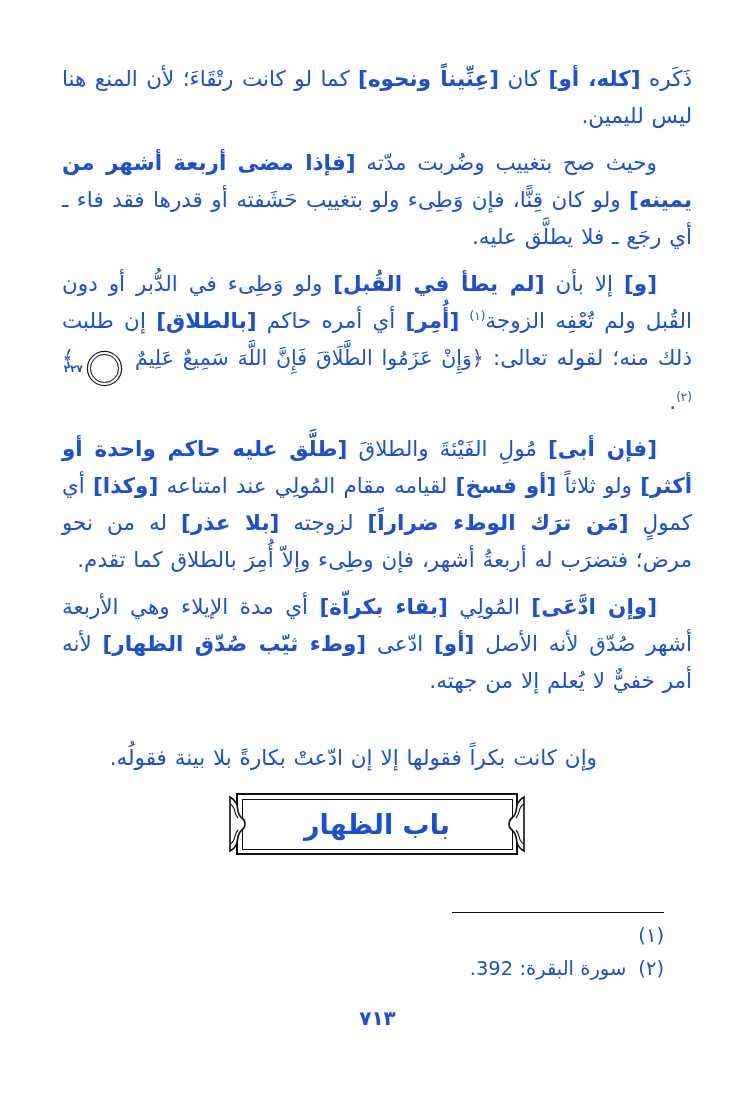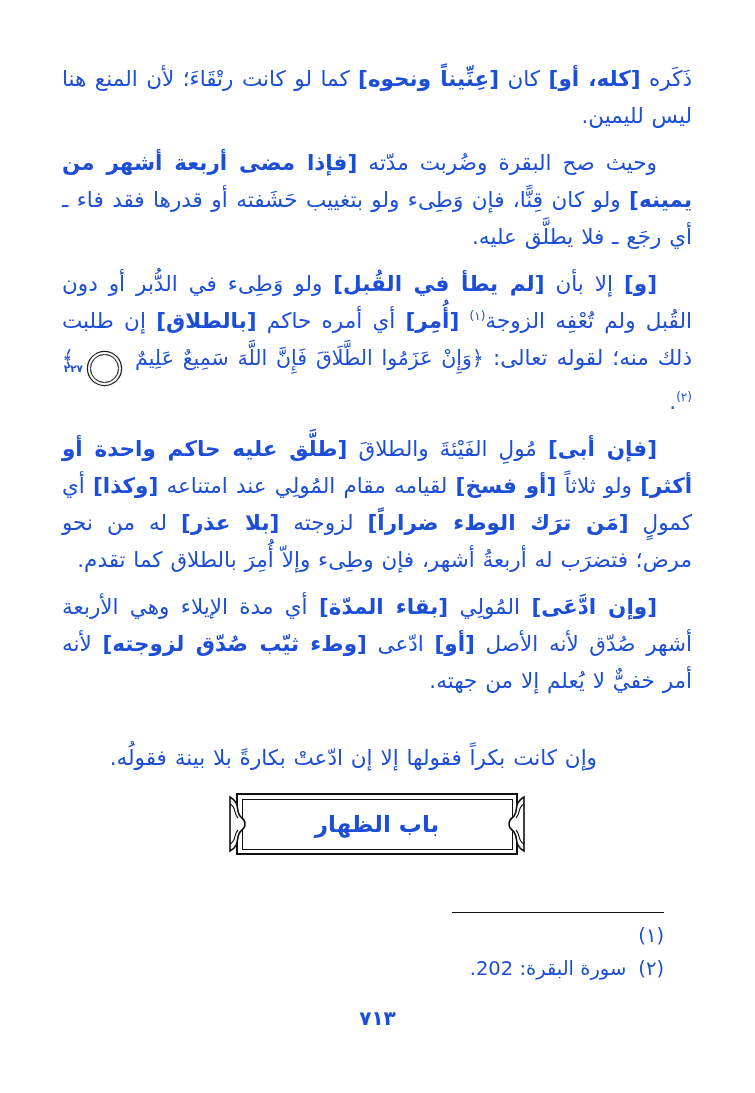--- a/index.html
+++ b/index.html
@@ -54,21 +54,21 @@
     border:2.2px solid #111;
     background:#fff;
   }
   .chapter-inner {
     position:absolute; inset:3.5px;
     border:1.4px solid #111;
   }
   .chapter-title {
     position:absolute; inset:0;
     display:flex; align-items:center; justify-content:center;
-    font-size:23px; font-weight:bold;
+    font-size:27px; font-weight:bold;
     letter-spacing:1px;
   }
   .orn { position:absolute; top:50%; width:17px; height:60px; }
   .orn-r { right:-9px; transform:translateY(-50%); }
   .orn-l { left:-9px;  transform:translateY(-50%) scaleX(-1); }
   
   .footnote-area {
     position:absolute;
     top:912px; right:63px;
     width:630px;
@@ -96,27 +96,27 @@
 </style>
 </head>
 <body>
 
 <div class="page">
 
   <div class="textblock">
 
     <p class="para"><span>ذَكَره </span><span class="b">[كله، أو]</span><span> كان </span><span class="b">[عِنِّيناً ونحوه]</span><span> كما لو كانت رتْقَاءَ؛ لأن المنع هنا ليس لليمين.</span></p>
 
-    <p class="para indent"><span>وحيث صح البقرة وضُربت مدّته </span><span class="b">[فإذا مضى أربعة أشهر من يمينه]</span><span> ولو كان قِنًّا، فإن وَطِىء ولو بتغييب حَشَفته أو قدرها فقد فاء ـ أي رجَع ـ فلا يطلَّق عليه.</span></p>
+    <p class="para indent"><span>وحيث صح بتغييب وضُربت مدّته </span><span class="b">[فإذا مضى أربعة أشهر من يمينه]</span><span> ولو كان قِنًّا، فإن وَطِىء ولو بتغييب حَشَفته أو قدرها فقد فاء ـ أي رجَع ـ فلا يطلَّق عليه.</span></p>
 
     <p class="para indent"><span class="b">[و]</span><span> إلا بأن </span><span class="b">[لم يطأ في القُبل]</span><span> ولو وَطِىء في الدُّبر أو دون القُبل ولم تُعْفِه الزوجة</span><sup class="fn">(١)</sup><span> </span><span class="b">[أُمِر]</span><span> أي أمره حاكم </span><span class="b">[بالطلاق]</span><span> إن طلبت ذلك منه؛ لقوله تعالى: </span><span class="quran">﴿وَإِنْ عَزَمُوا الطَّلَاقَ فَإِنَّ اللَّهَ سَمِيعٌ عَلِيمٌ</span><span class="ayah-badge">٢٢٧</span><span class="quran">﴾</span><sup class="fn">(٢)</sup><span>.</span></p>
 
     <p class="para indent"><span class="b">[فإن أبى]</span><span> مُولِ الفَيْئةَ والطلاقَ </span><span class="b">[طلَّق عليه حاكم واحدة أو أكثر]</span><span> ولو ثلاثاً </span><span class="b">[أو فسخ]</span><span> لقيامه مقام المُولِي عند امتناعه </span><span class="b">[وكذا]</span><span> أي كمولٍ </span><span class="b">[مَن ترَك الوطء ضراراً]</span><span> لزوجته </span><span class="b">[بلا عذر]</span><span> له من نحو مرض؛ فتضرَب له أربعةُ أشهر، فإن وطِىء وإلاّ أُمِرَ بالطلاق كما تقدم.</span></p>
 
-    <p class="para indent"><span class="b">[وإن ادَّعَى]</span><span> المُولِي </span><span class="b">[بقاء المدّة]</span><span> أي مدة الإيلاء وهي الأربعة أشهر صُدّق لأنه الأصل </span><span class="b">[أو]</span><span> ادّعى </span><span class="b">[وطء ثيّب صُدّق لزوجته]</span><span> لأنه أمر خفيٌّ لا يُعلم إلا من جهته.</span></p>
+    <p class="para indent"><span class="b">[وإن ادَّعَى]</span><span> المُولِي </span><span class="b">[بقاء بكراّة]</span><span> أي مدة الإيلاء وهي الأربعة أشهر صُدّق لأنه الأصل </span><span class="b">[أو]</span><span> ادّعى </span><span class="b">[وطء ثيّب صُدّق الظهار]</span><span> لأنه أمر خفيٌّ لا يُعلم إلا من جهته.</span></p>
 
     <p class="para indent-lg"><span>وإن كانت بكراً فقولها إلا إن ادّعتْ بكارةً بلا بينة فقولُه.</span></p>
 
     <div class="chapter-box">
       <div class="chapter-inner"></div>
       <svg class="orn orn-r" viewBox="0 0 17 60" xmlns="http://www.w3.org/2000/svg">
         <path d="M16 3 C4 10 12 18 4 24 C0 27 0 33 4 36 C12 42 4 50 16 57 Z" fill="#ffffff" stroke="#111" stroke-width="1.6"></path>
         <path d="M16 10 C9 14 13 19 8 24 M8 36 C13 41 9 46 16 50" fill="none" stroke="#111" stroke-width="1.1"></path>
       </svg>
       <svg class="orn orn-l" viewBox="0 0 17 60" xmlns="http://www.w3.org/2000/svg">
@@ -129,19 +129,19 @@
 
   </div>
 
   <div class="footnote-area">
     <div class="fn-rule"></div>
     <div class="fn-row">
       <span class="fn-marker">(١)</span>
     </div>
     <div class="fn-row">
       <span class="fn-marker">(٢)</span>
-      <span class="fn-text">سورة البقرة: 202.</span>
+      <span class="fn-text">سورة البقرة: 392.</span>
     </div>
   </div>
 
   <div class="page-number">٧١٣</div>
 
 </div>
 
 </body></html>

